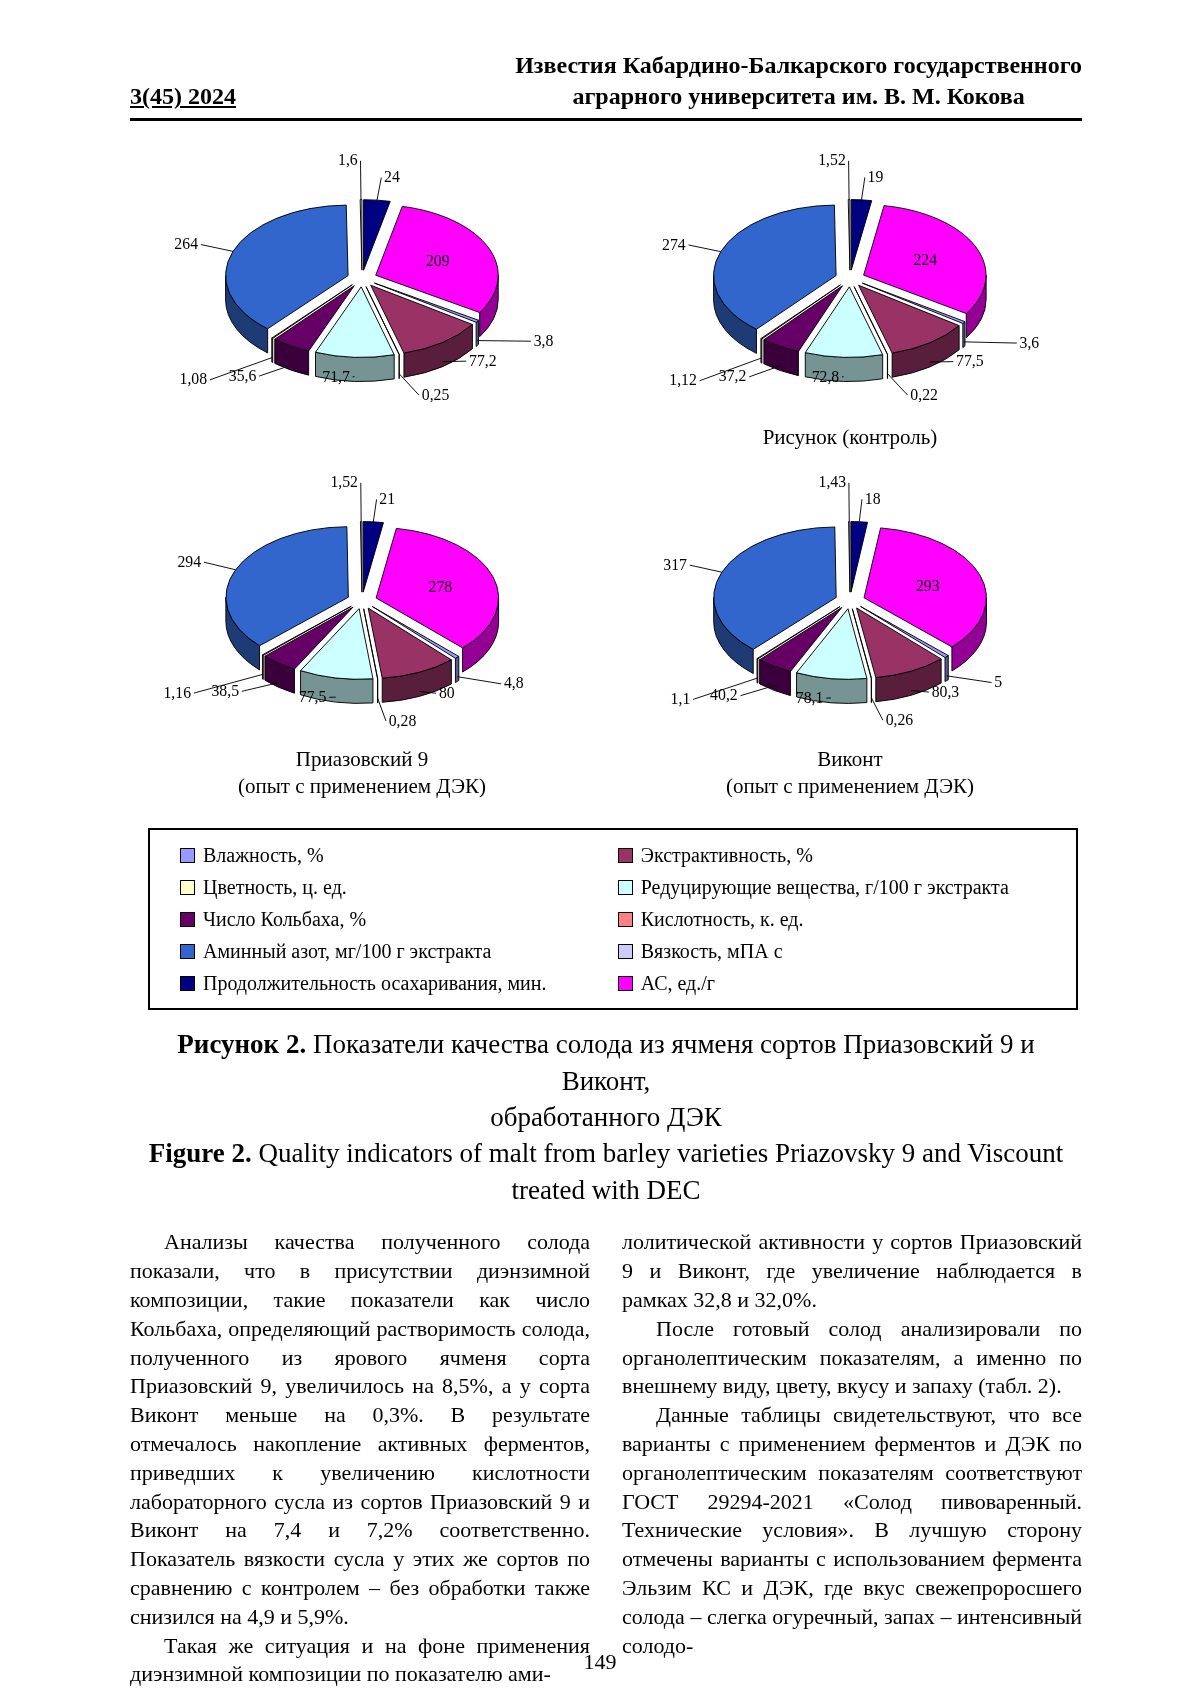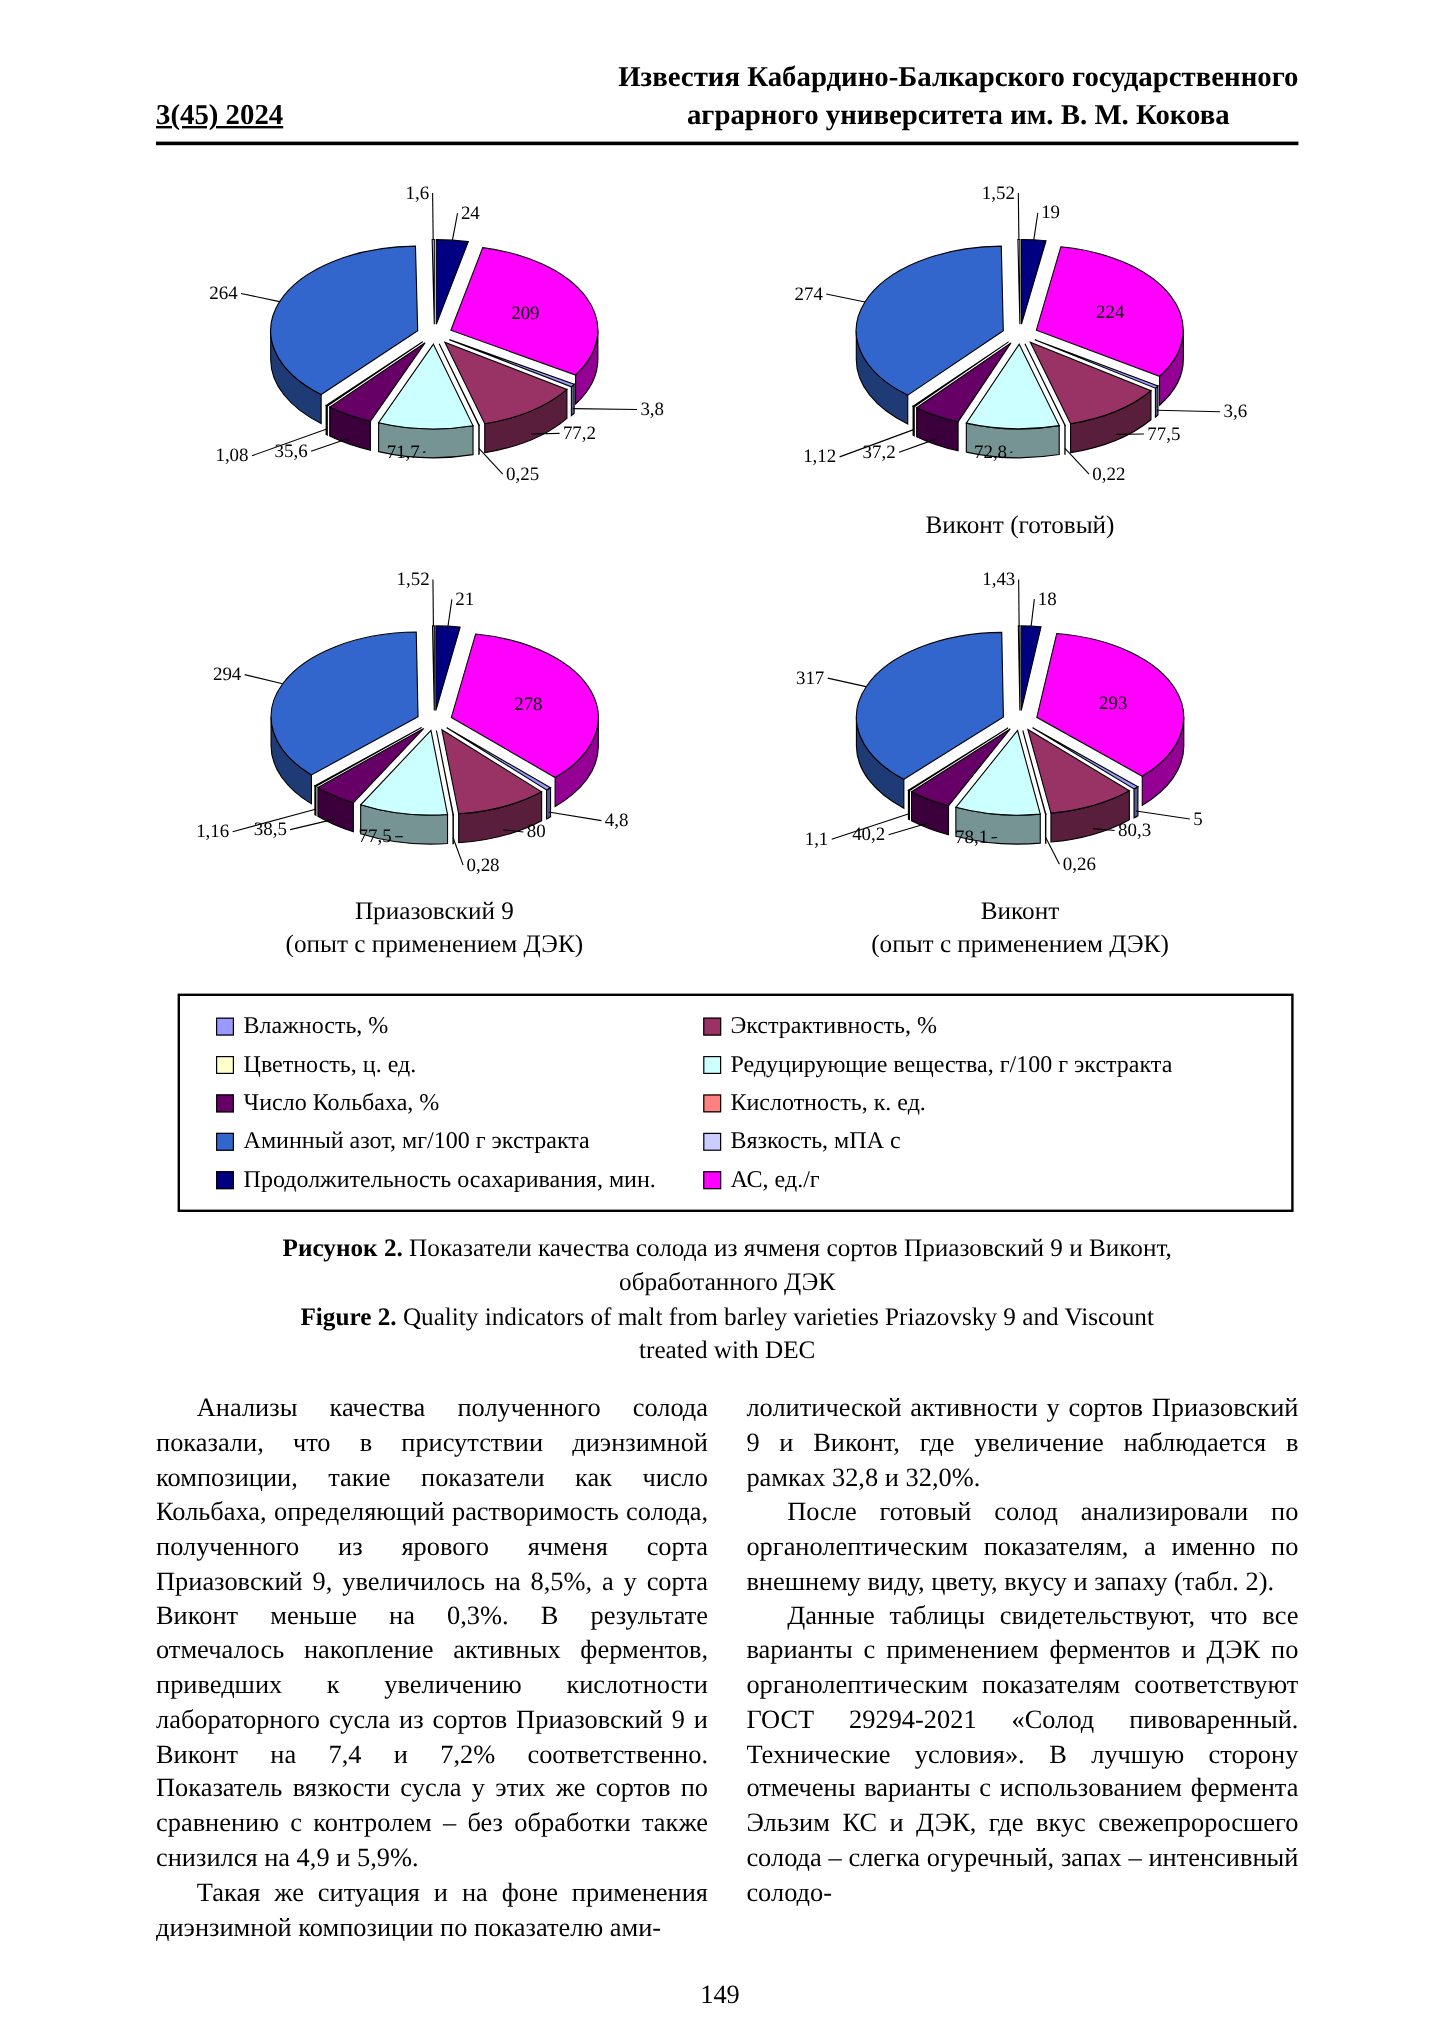--- a/index.html
+++ b/index.html
@@ -16,27 +16,27 @@
   .rule{border-top:3px solid #000;margin-top:7px;}
   
   .charts{display:grid;grid-template-columns:1fr 1fr;column-gap:24px;row-gap:14px;margin-top:22px;}
   .chart-fig{margin:0;text-align:center;}
   .chart-fig svg{width:100%;height:auto;display:block;}
   svg text{font-family:"Liberation Serif",serif;font-size:17px;fill:#000;}
   .chart-title{font-size:21px;line-height:1.3;margin-top:2px;}
   
   .legend-box{
     border:2px solid #000;margin:28px 4px 0 18px;padding:13px 14px 13px 30px;
-    display:grid;grid-template-columns:46% 54%;
+    display:grid;grid-template-columns:46% 54%;gap:32px;
   }
   .legend-col{display:flex;flex-direction:column;row-gap:8px;}
   .legend-item{display:flex;align-items:center;gap:8px;font-size:20px;line-height:1.2;}
   .legend-swatch{width:13px;height:13px;border:1px solid #000;flex:none;display:inline-block;}
   
-  .caption{text-align:center;font-size:21px;line-height:1.35;margin-top:16px;}
+  .caption{text-align:center;font-size:27px;line-height:1.35;margin-top:16px;}
   .caption p{margin:0;}
   
   .body-cols{display:flex;column-gap:32px;margin-top:20px;font-size:22px;line-height:1.31;text-align:justify;}
   .body-col{flex:1;min-width:0;}
   .body-col p{margin:0;text-indent:34px;}
   .body-col p.noindent{text-indent:0;}
   
   .page-number{position:absolute;left:0;right:0;bottom:22px;text-align:center;font-size:22px;}
 </style>
 </head>
@@ -129,21 +129,21 @@
           <polyline points="174.9,240.0 141.4,252.0" fill="none" stroke="#000" stroke-width="1"></polyline>
           <text x="138.4" y="257.0" text-anchor="end">37,2</text>
           <polyline points="154.5,231.7 88.0,256.2" fill="none" stroke="#000" stroke-width="1"></polyline>
           <text x="85.0" y="261.2" text-anchor="end">1,12</text>
           <polyline points="110.8,117.1 76.0,109.9" fill="none" stroke="#000" stroke-width="1"></polyline>
           <text x="73.0" y="114.9" text-anchor="end">274</text>
           <polyline points="249.0,61.0 248.5,19.2" fill="none" stroke="#000" stroke-width="1"></polyline>
           <text x="245.5" y="24.2" text-anchor="end">1,52</text>
         </svg>
       <figcaption class="chart-title">
-        <div>Виконт (готовый)</div>
+        <div>Рисунок (контроль)</div>
         <div></div>
       </figcaption>
     </figure>
     <figure class="chart-fig">
       <svg id="pie-2" viewBox="0 0 500 300">
           <path d="M397.2,143.3 A132 76 0 0 1 358.4,197.1 L358.4,223.1 A132 76 0 0 0 397.2,169.3 Z" fill="rgb(148,0,148)" stroke="#000" stroke-width="1"></path>
           <path d="M354.3,206.3 A132 76 0 0 1 350.7,208.3 L350.7,234.3 A132 76 0 0 0 354.3,232.3 Z" fill="rgb(89,89,148)" stroke="#000" stroke-width="1"></path>
           <path d="M346.3,210.0 A132 76 0 0 1 271.8,229.7 L271.8,255.7 A132 76 0 0 0 346.3,236.0 Z" fill="rgb(89,30,59)" stroke="#000" stroke-width="1"></path>
           <path d="M267.0,230.4 A132 76 0 0 1 266.7,230.5 L266.7,256.5 A132 76 0 0 0 267.0,256.4 Z" fill="rgb(148,148,118)" stroke="#000" stroke-width="1"></path>
           <path d="M261.8,230.4 A132 76 0 0 1 183.8,221.6 L183.8,247.6 A132 76 0 0 0 261.8,256.4 Z" fill="rgb(118,148,148)" stroke="#000" stroke-width="1"></path>

